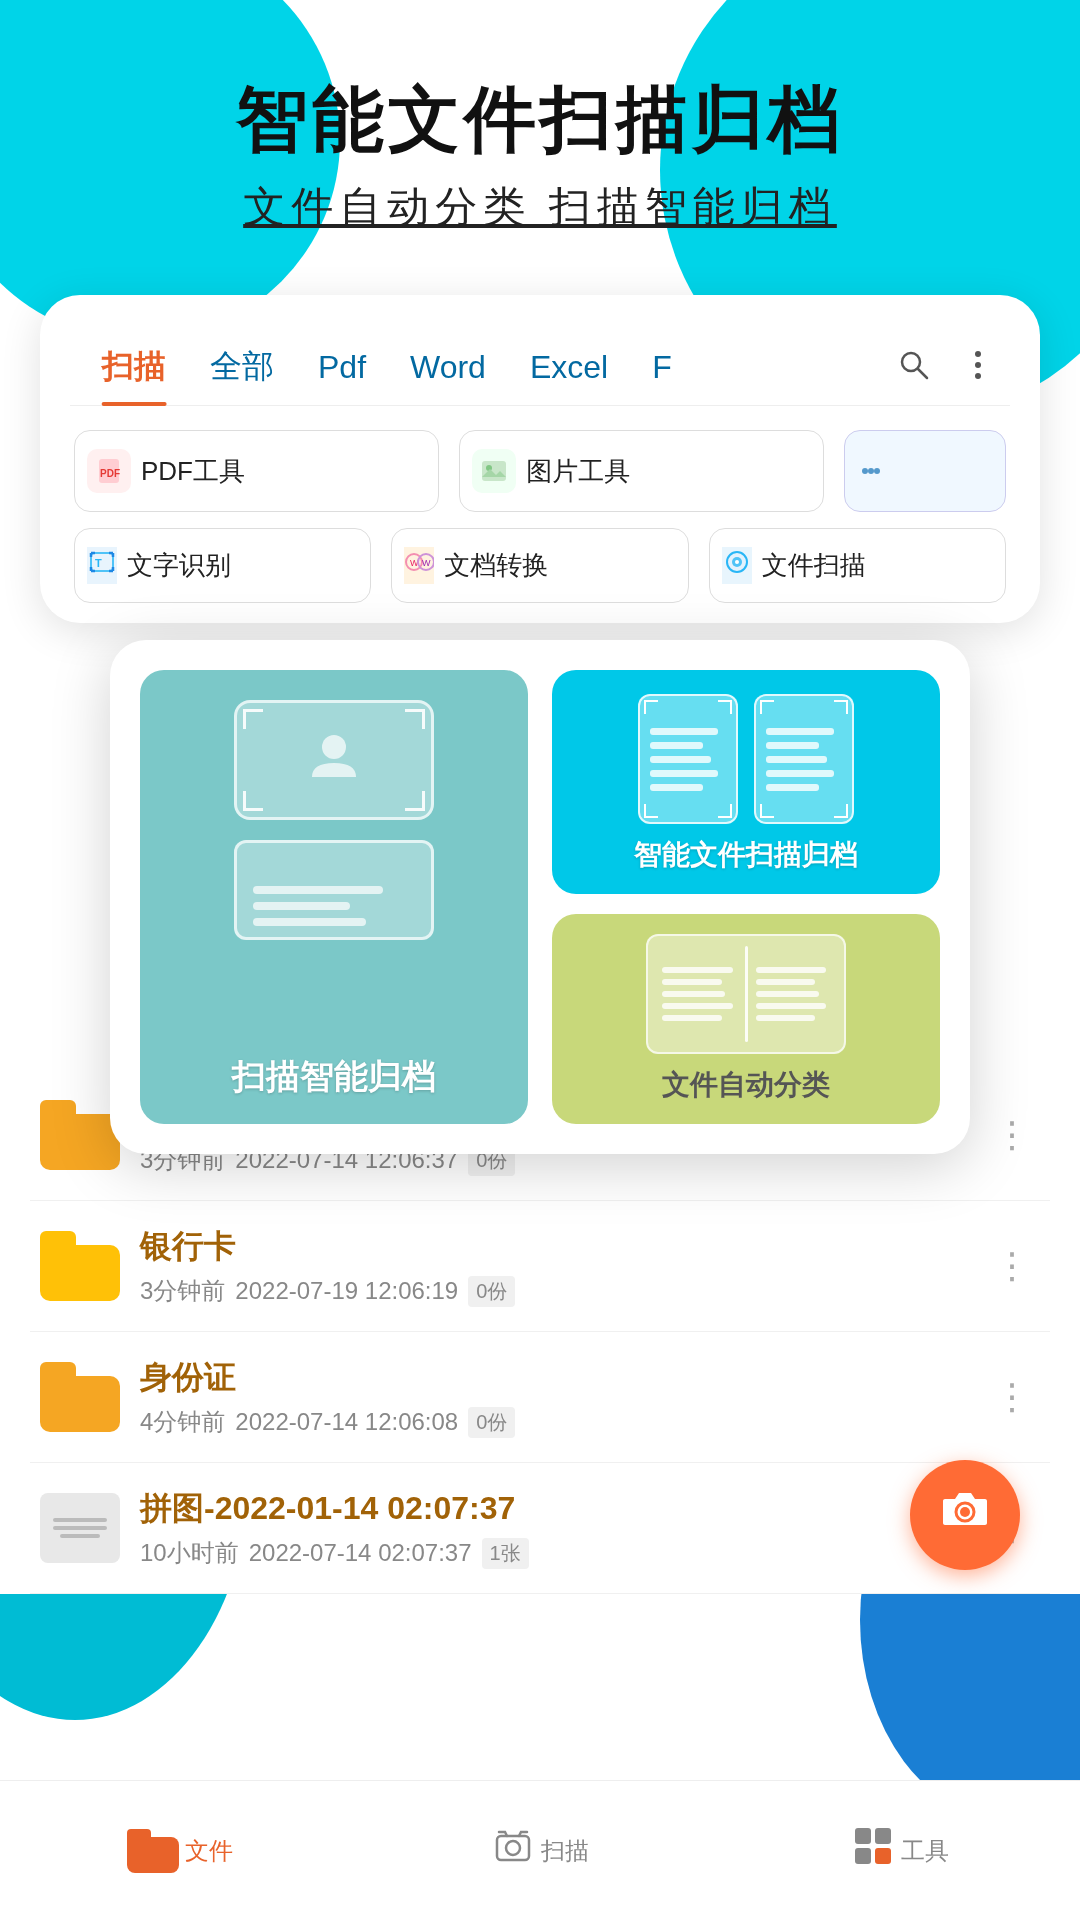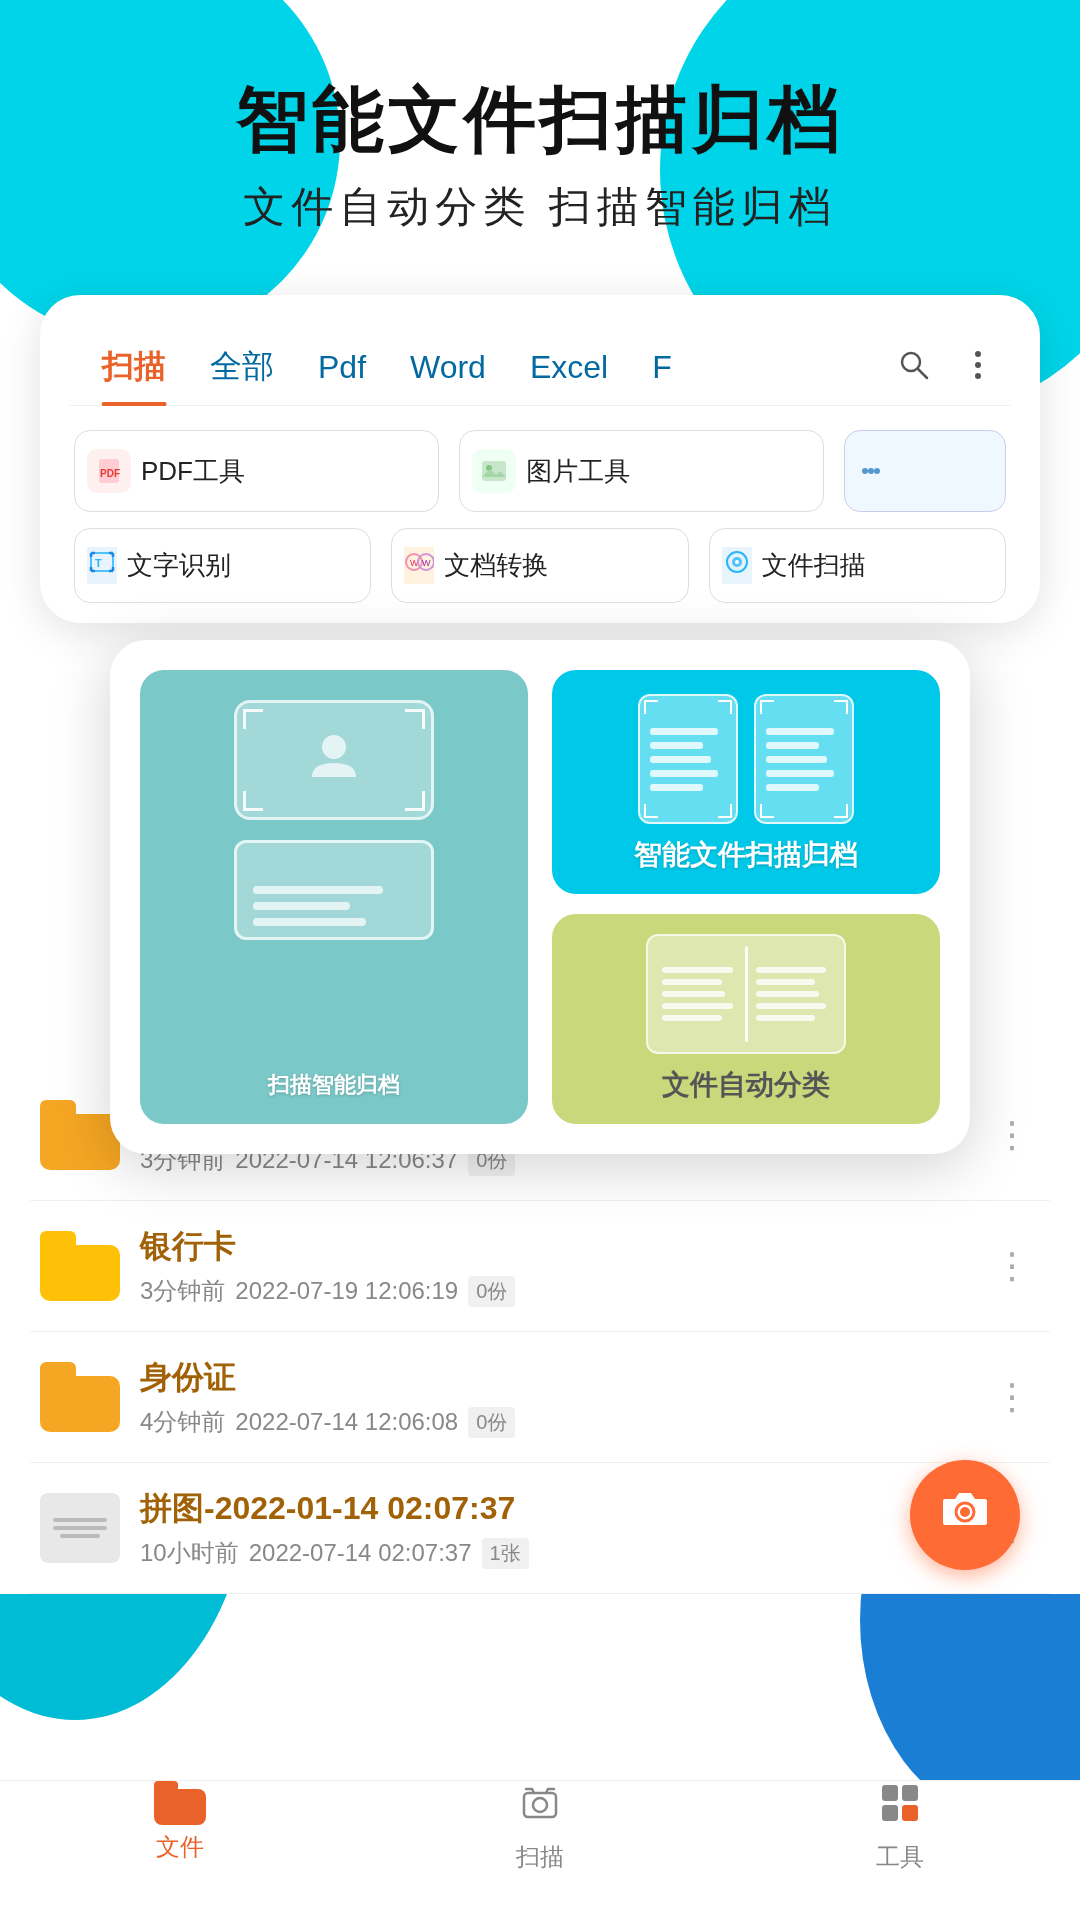--- a/index.html
+++ b/index.html
@@ -68,20 +68,21 @@
       color: #111;
       line-height: 1.1;
       letter-spacing: 4px;
     }
     .header-subtitle {
       font-size: 42px;
       font-weight: 500;
       color: #222;
       margin-top: 20px;
       letter-spacing: 6px;
+      text-decoration: underline;
     }
 
     
     .main-card {
       position: relative;
       z-index: 10;
       background: #fff;
       border-radius: 40px;
       margin: 20px 40px 0;
       padding: 30px 30px 20px;
@@ -266,21 +267,21 @@
     }
     .doc-line {
       height: 8px;
       background: rgba(255,255,255,0.7);
       border-radius: 4px;
     }
     .doc-line.w80 { width: 80%; }
     .doc-line.w60 { width: 60%; }
     .doc-line.w70 { width: 70%; }
     .feature-label {
-      font-size: 22px;
+      font-size: 34px;
       font-weight: 700;
       color: #fff;
       text-shadow: 0 1px 3px rgba(0,0,0,0.2);
       margin-top: auto;
     }
 
     .feature-right {
       display: flex;
       flex-direction: column;
       gap: 20px;
@@ -505,22 +506,22 @@
       width: 100%;
       height: 140px;
       background: #fff;
       border-top: 1px solid #eee;
       display: flex;
       z-index: 50;
     }
     .nav-item {
       flex: 1;
       display: flex;
-      flex-direction: column;
-      align-items: center;
+      align-items: center;
+      justify-content: center;
       gap: 6px;
       cursor: pointer;
     }
     .nav-icon {
       font-size: 44px;
     }
     .nav-label {
       font-size: 24px;
       color: #888;
     }

